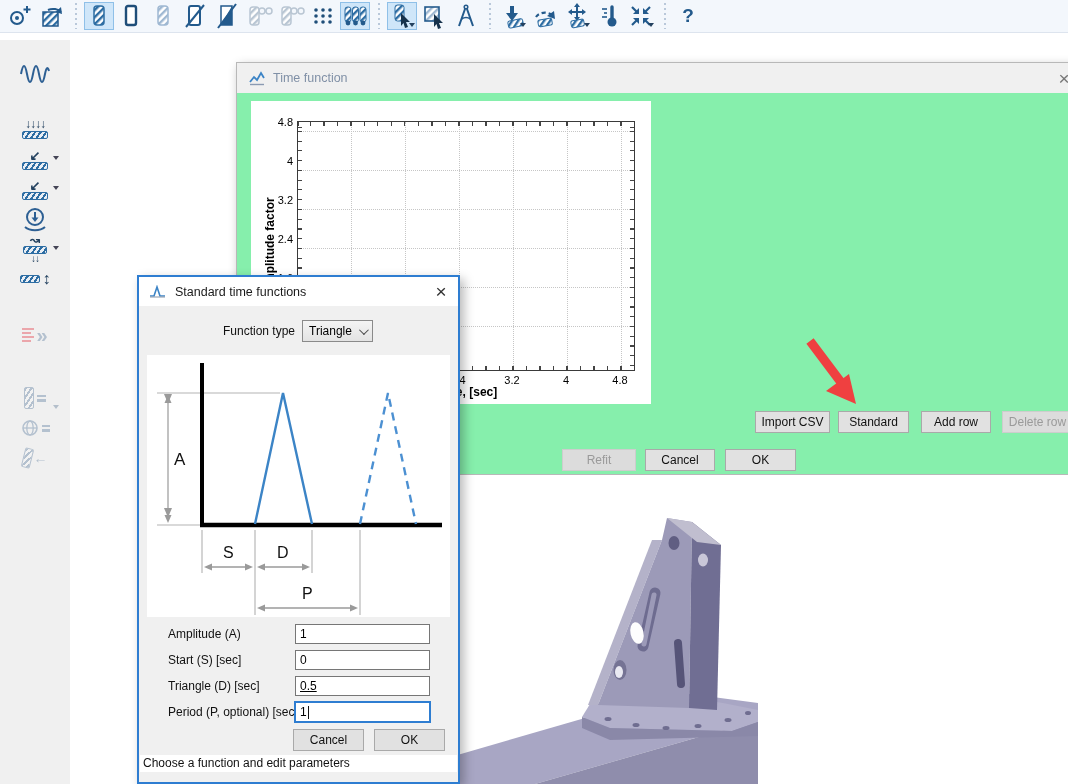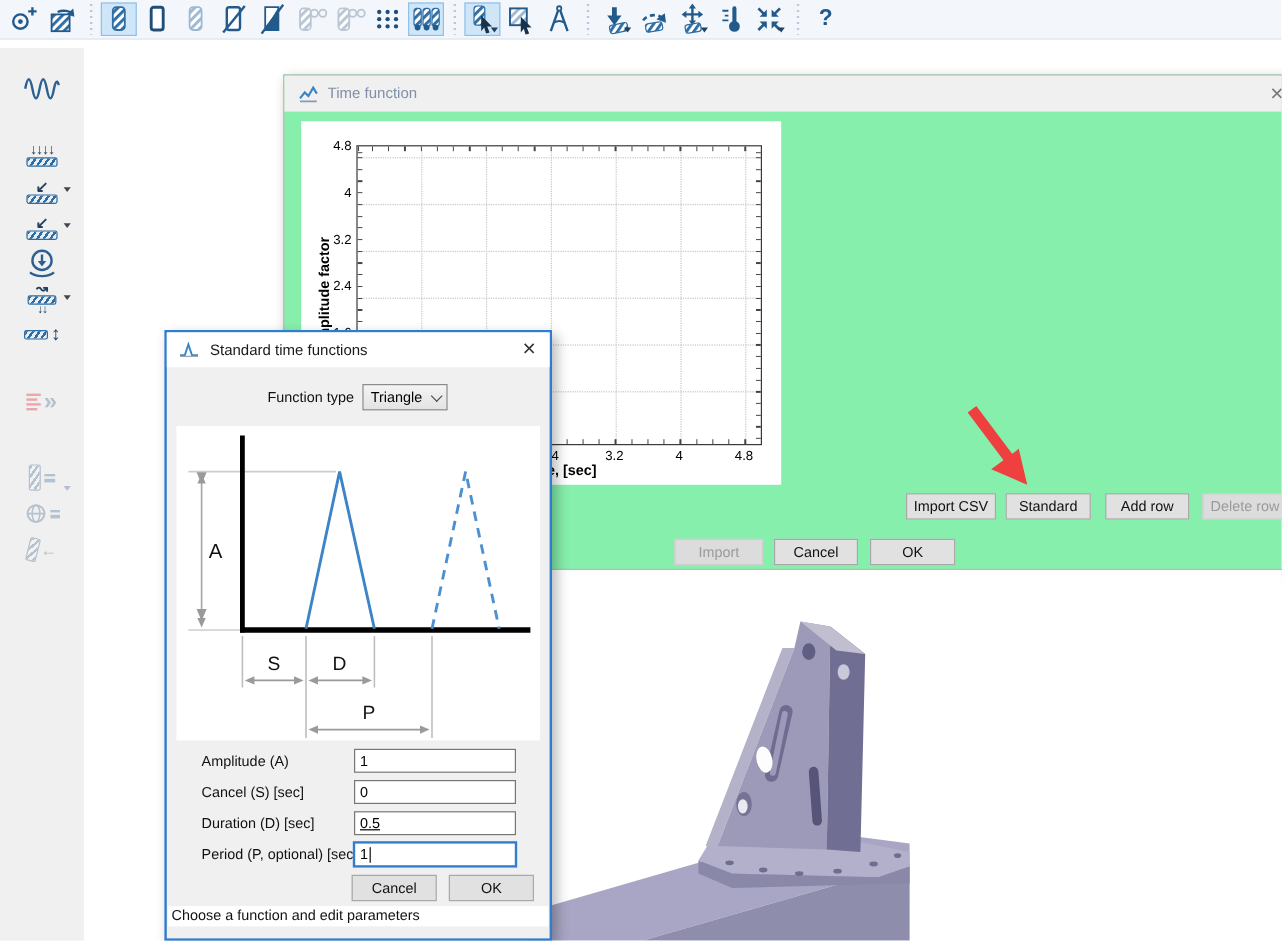--- a/index.html
+++ b/index.html
@@ -461,21 +461,21 @@
       <div class="xtick" style="left:300px">4</div>
       <div class="xtick" style="left:354px">4.8</div>
     </div>
 
 
     <div class="btn" style="left:518px; top:348px; width:75px">Import CSV</div>
     <div class="btn" style="left:601px; top:348px; width:71px">Standard</div>
     <div class="btn" style="left:684px; top:348px; width:70px">Add row</div>
     <div class="btn disabled" style="left:765px; top:348px; width:71px">Delete row</div>
 
-    <div class="btn disabled" style="left:325px; top:386px; width:74px">Import</div>
+    <div class="btn disabled" style="left:325px; top:386px; width:74px">Refit</div>
     <div class="btn" style="left:408px; top:386px; width:70px">Cancel</div>
     <div class="btn" style="left:488px; top:386px; width:71px">OK</div>
 
     <div class="tf-status"></div>
   </div>
 
   <svg class="red-arrow" viewBox="0 0 72 76">
     <line x1="14" y1="5" x2="47" y2="49" stroke="#ef4040" stroke-width="9"></line>
     <polygon points="60,68 53,38 30,55" fill="#ef4040"></polygon>
   </svg>
@@ -528,23 +528,23 @@
             <polygon points="211,253 203,249.5 203,256.5"></polygon>
         </g>
         <text x="76" y="203" font-size="16" fill="#111">S</text>
         <text x="130" y="203" font-size="16" fill="#111">D</text>
         <text x="155" y="244" font-size="16" fill="#111">P</text>
       </svg>
     </div>
 
     <div class="frow-label" style="top:347px">Amplitude (A)</div>
     <input class="finput" style="top: 347px;" type="text" value="1">
-    <div class="frow-label" style="top:373px">Cancel (S) [sec]</div>
+    <div class="frow-label" style="top:373px">Start (S) [sec]</div>
     <input class="finput" style="top: 373px;" type="text" value="0">
-    <div class="frow-label" style="top:399px">Duration (D) [sec]</div>
+    <div class="frow-label" style="top:399px">Triangle (D) [sec]</div>
     <input class="finput" style="top: 399px; text-decoration: underline;" type="text" value="0.5">
     <div class="frow-label" style="top:425px">Period (P, optional) [sec]</div>
     <div class="finput-focus" style="top:424px">
       <span>1</span>
       <div class="caret"></div>
     </div>
 
     <div class="btn" style="left:154px; top:452px; width:71px">Cancel</div>
     <div class="btn" style="left:235px; top:452px; width:71px">OK</div>
 

